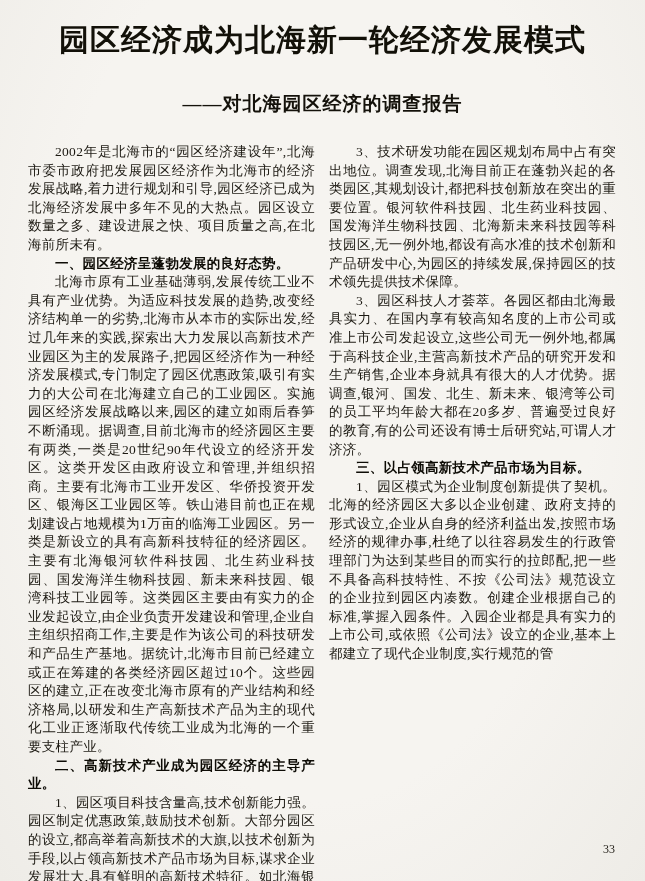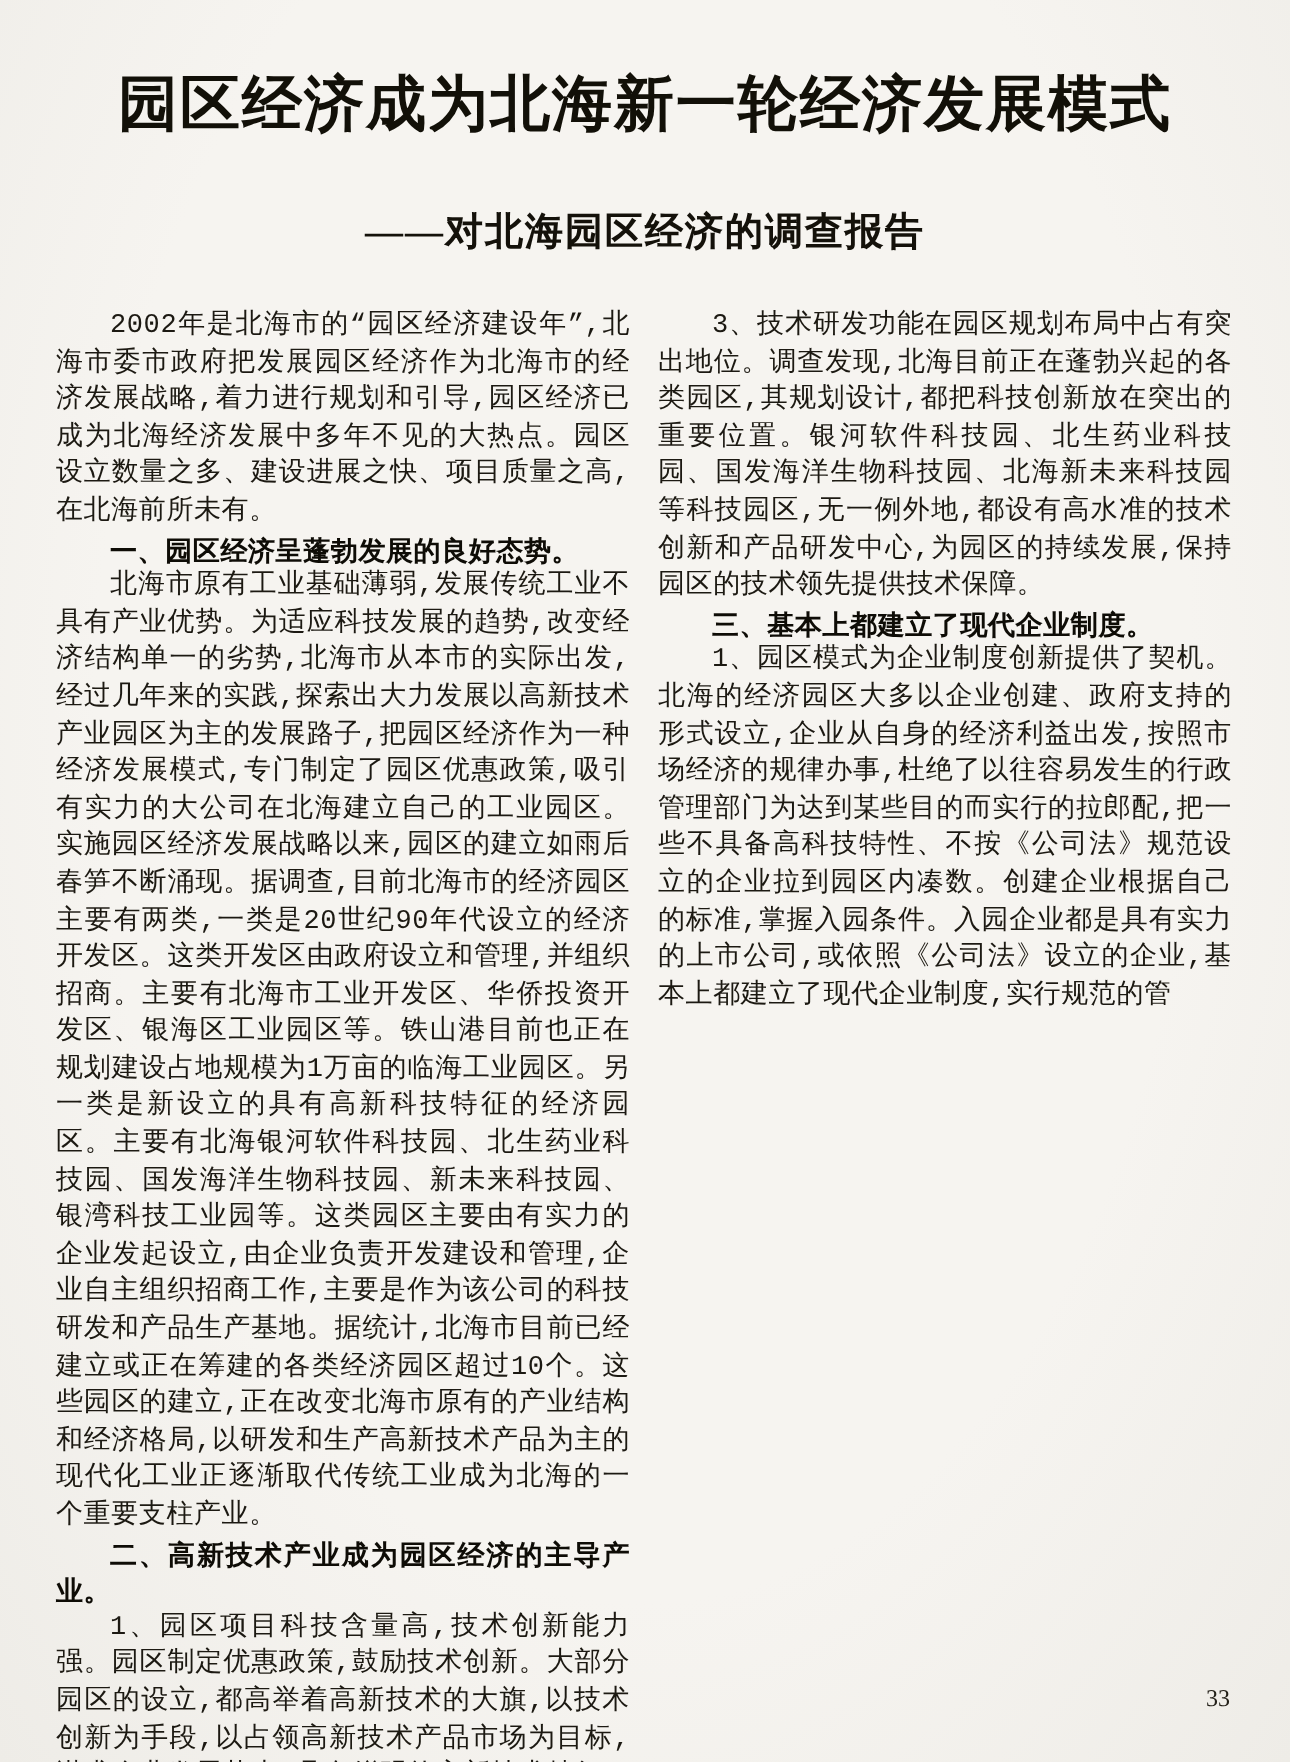--- a/index.html
+++ b/index.html
@@ -11,21 +11,21 @@
   }
   .page {
     position: relative;
     width: 645px; height: 881px;
     box-sizing: border-box;
     background: radial-gradient(ellipse at 50% 40%, #f6f4f0 60%, #eeece7 100%);
     color: #1b1914;
   }
   .title {
     margin: 0;
-    padding-top: 32px;
+    padding-top: 20px;
     text-align: center;
     font-size: 30px;
     font-weight: bold;
     letter-spacing: 1px;
     color: #121008;
   }
   .subtitle {
     margin: 12px;
     padding-top: 18px;
     text-align: center;
@@ -50,21 +50,21 @@
   }
   .col {
     width: 287px;
     font-size: 13.5px;
     line-height: 18.6px;
     letter-spacing: 0.3px;
     text-align: justify;
     color: #1c1912;
   }
   .col p { margin: 0; }
-  .col p.para.indent { text-indent: 2em; font-family: Liberation Mono, monospace; }
+  .col p.para.indent { text-indent: 2em; }
   .col p.heading {
     font-weight: bold;
     text-indent: 2em;
     color: #0e0c06;
   }
   .page-number {
     position: absolute;
     right: 30px;
     bottom: 24px;
     font-size: 12px;
@@ -82,19 +82,20 @@
   <div class="body-columns">
     <div class="col">
         <p class="para indent">2002年是北海市的“园区经济建设年”,北海市委市政府把发展园区经济作为北海市的经济发展战略,着力进行规划和引导,园区经济已成为北海经济发展中多年不见的大热点。园区设立数量之多、建设进展之快、项目质量之高,在北海前所未有。</p>
         <p class="heading indent">一、园区经济呈蓬勃发展的良好态势。</p>
         <p class="para indent">北海市原有工业基础薄弱,发展传统工业不具有产业优势。为适应科技发展的趋势,改变经济结构单一的劣势,北海市从本市的实际出发,经过几年来的实践,探索出大力发展以高新技术产业园区为主的发展路子,把园区经济作为一种经济发展模式,专门制定了园区优惠政策,吸引有实力的大公司在北海建立自己的工业园区。实施园区经济发展战略以来,园区的建立如雨后春笋不断涌现。据调查,目前北海市的经济园区主要有两类,一类是20世纪90年代设立的经济开发区。这类开发区由政府设立和管理,并组织招商。主要有北海市工业开发区、华侨投资开发区、银海区工业园区等。铁山港目前也正在规划建设占地规模为1万亩的临海工业园区。另一类是新设立的具有高新科技特征的经济园区。主要有北海银河软件科技园、北生药业科技园、国发海洋生物科技园、新未来科技园、银湾科技工业园等。这类园区主要由有实力的企业发起设立,由企业负责开发建设和管理,企业自主组织招商工作,主要是作为该公司的科技研发和产品生产基地。据统计,北海市目前已经建立或正在筹建的各类经济园区超过10个。这些园区的建立,正在改变北海市原有的产业结构和经济格局,以研发和生产高新技术产品为主的现代化工业正逐渐取代传统工业成为北海的一个重要支柱产业。</p>
         <p class="heading indent">二、高新技术产业成为园区经济的主导产业。</p>
         <p class="para indent">1、园区项目科技含量高,技术创新能力强。园区制定优惠政策,鼓励技术创新。大部分园区的设立,都高举着高新技术的大旗,以技术创新为手段,以占领高新技术产品市场为目标,谋求企业发展壮大,具有鲜明的高新技术特征。如北海银河软件科技园、新</p>
       </div>
     <div class="col">
         <p class="para indent">3、技术研发功能在园区规划布局中占有突出地位。调查发现,北海目前正在蓬勃兴起的各类园区,其规划设计,都把科技创新放在突出的重要位置。银河软件科技园、北生药业科技园、国发海洋生物科技园、北海新未来科技园等科技园区,无一例外地,都设有高水准的技术创新和产品研发中心,为园区的持续发展,保持园区的技术领先提供技术保障。</p>
-        <p class="heading indent">三、基本上都建立了现代企业制度。</p>
+        <p class="para indent">3、园区科技人才荟萃。各园区都由北海最具实力、在国内享有较高知名度的上市公司或准上市公司发起设立,这些公司无一例外地,都属于高科技企业,主营高新技术产品的研究开发和生产销售,企业本身就具有很大的人才优势。据调查,银河、国发、北生、新未来、银湾等公司的员工平均年龄大都在20多岁、普遍受过良好的教育,有的公司还设有博士后研究站,可谓人才济济。</p>
+        <p class="heading indent">三、以占领高新技术产品市场为目标。</p>
         <p class="para indent">1、园区模式为企业制度创新提供了契机。北海的经济园区大多以企业创建、政府支持的形式设立,企业从自身的经济利益出发,按照市场经济的规律办事,杜绝了以往容易发生的行政管理部门为达到某些目的而实行的拉郎配,把一些不具备高科技特性、不按《公司法》规范设立的企业拉到园区内凑数。创建企业根据自己的标准,掌握入园条件。入园企业都是具有实力的上市公司,或依照《公司法》设立的企业,基本上都建立了现代企业制度,实行规范的管</p>
       </div>
   </div>
 
   <div class="page-number">33</div>
 </div>
 
 </body></html>

